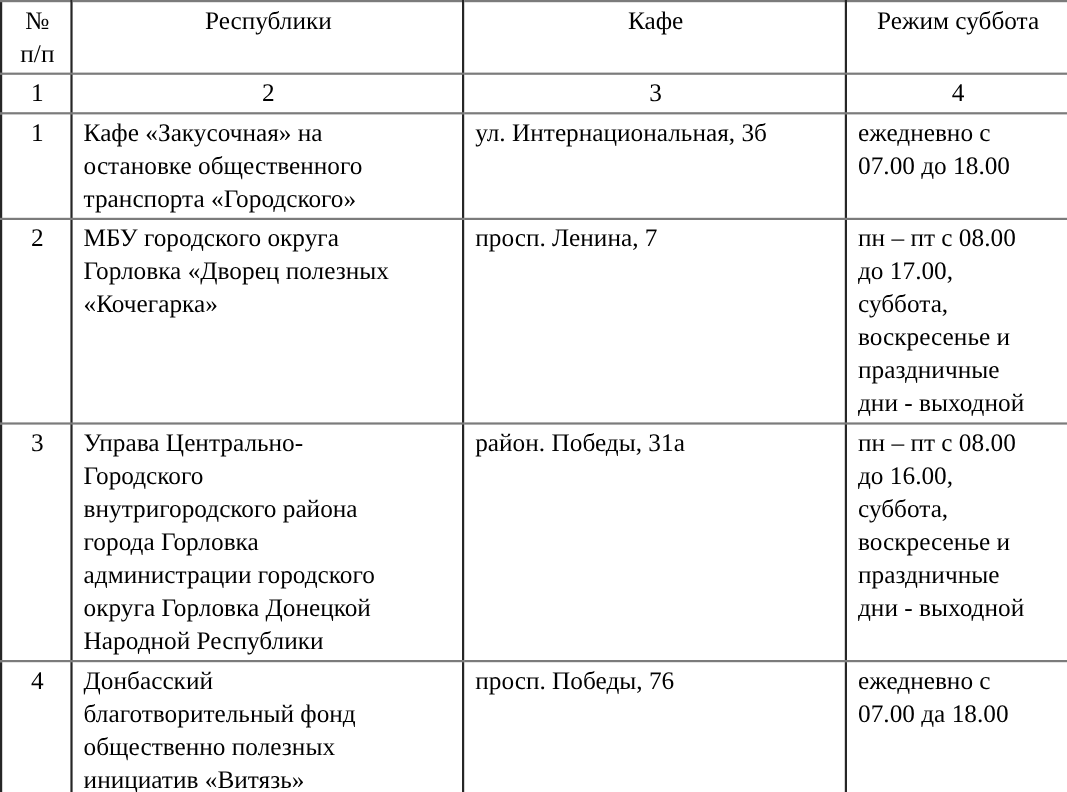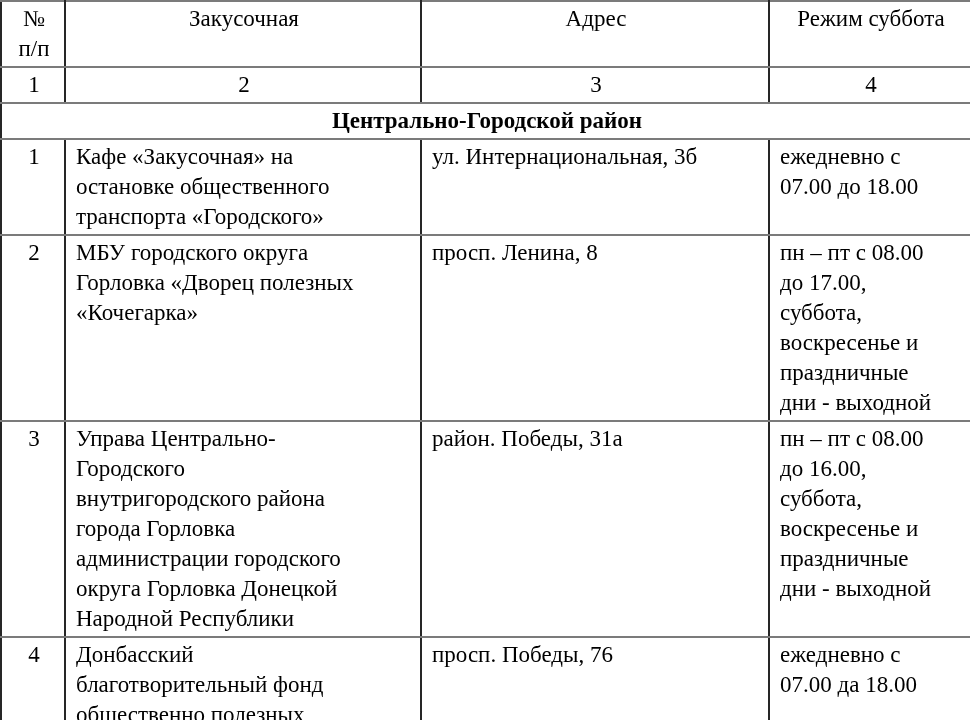--- a/index.html
+++ b/index.html
@@ -60,49 +60,46 @@
     <colgroup>
       <col class="c-num">
         <col class="c-inst">
         <col class="c-addr">
         <col class="c-mode">
     </colgroup>
     <tbody>
       <tr class="row-header">
         <td class="center">№
 п/п</td>
-        <td class="center">Закусочная</td>
-        <td class="center">Адрес</td>
+        <td class="center">Республики</td>
+        <td class="center">Кафе</td>
         <td class="center">Режим суббота</td>
       </tr>
       <tr class="row-colnums">
         <td class="center">1</td>
         <td class="center">2</td>
         <td class="center">3</td>
         <td class="center">4</td>
-      </tr>
-      <tr class="row-section">
-        <td class="section-cell" colspan="4">Центрально-Городской район</td>
       </tr>
 
       <tr class="data-row" style="height: 90px;">
         <td class="center">1</td>
         <td>Кафе «Закусочная» на
 остановке общественного
 транспорта «Городского»</td>
         <td>ул. Интернациональная, 3б</td>
         <td>ежедневно с
 07.00 до 18.00</td>
       </tr>
       <tr class="data-row" style="height: 184px;">
         <td class="center">2</td>
         <td>МБУ городского округа
 Горловка «Дворец полезных
 «Кочегарка»</td>
-        <td>просп. Ленина, 8</td>
+        <td>просп. Ленина, 7</td>
         <td>пн – пт с 08.00
 до 17.00,
 суббота,
 воскресенье и
 праздничные
 дни - выходной</td>
       </tr>
       <tr class="data-row" style="height: 210px;">
         <td class="center">3</td>
         <td>Управа Центрально-

